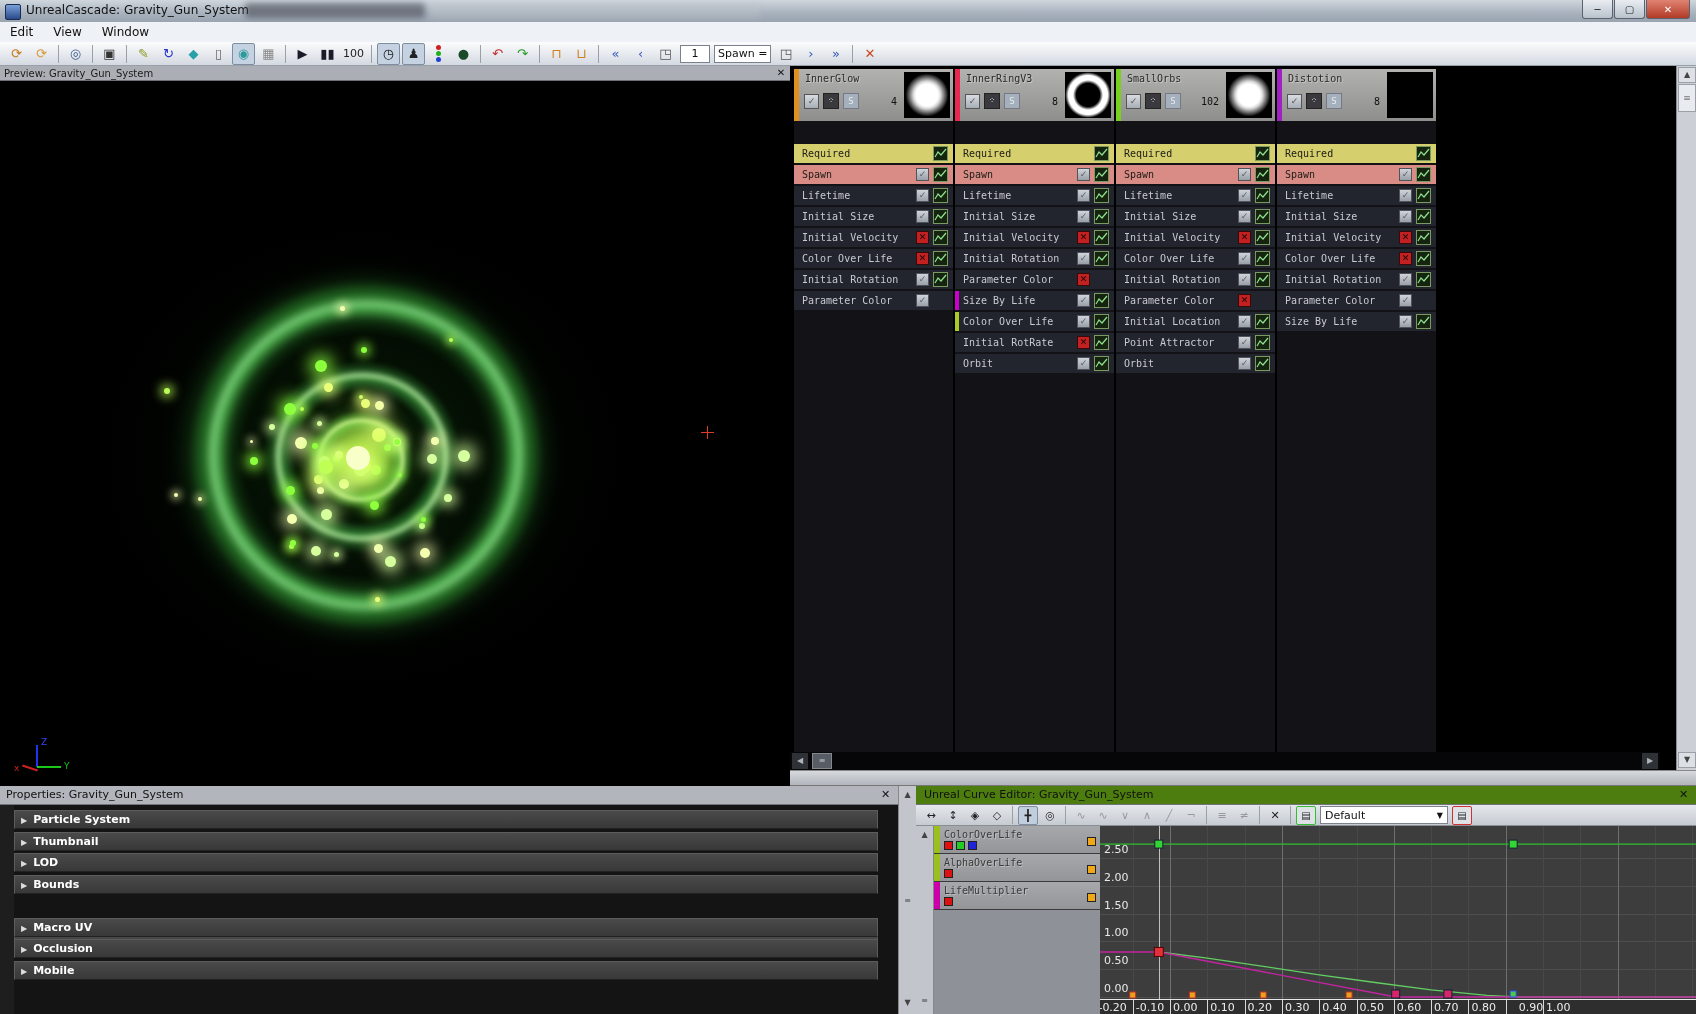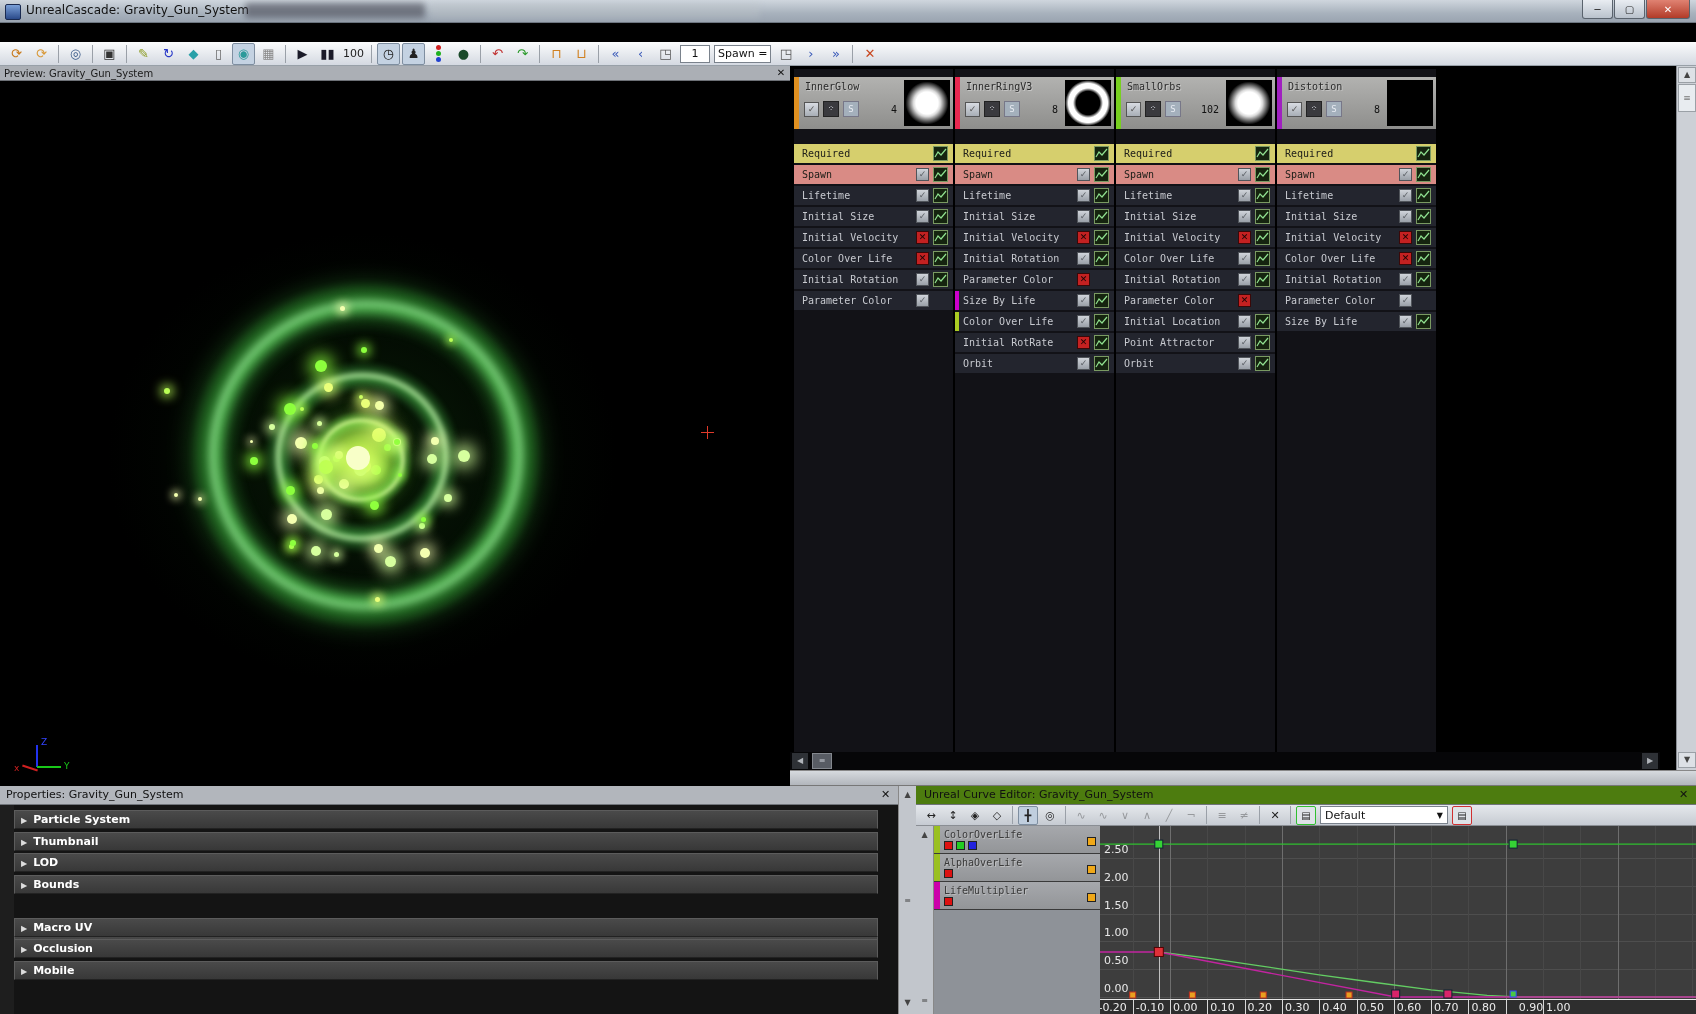--- a/index.html
+++ b/index.html
@@ -51,21 +51,21 @@
   #axis-gizmo{position:absolute;left:14px;top:655px;width:60px;height:48px;font-size:9px;}
   #axis-z{position:absolute;left:22px;top:8px;width:2px;height:22px;background:#2233ee;}
   #axis-y{position:absolute;left:23px;top:29px;width:24px;height:2px;background:#19c819;}
   #axis-x{position:absolute;left:8px;top:30px;width:16px;height:2px;background:#d02020;transform:rotate(18deg);}
   #axis-z-label{position:absolute;left:27px;top:0px;color:#3344ff;}
   #axis-y-label{position:absolute;left:50px;top:24px;color:#19c819;}
   #axis-x-label{position:absolute;left:0px;top:26px;color:#d02020;}
   
   #emitter-panel{position:absolute;left:790px;top:66px;width:886px;height:704px;background:#000;}
   .ecol{position:absolute;top:3px;width:159px;height:683px;background:#121217;}
-  .ehead{position:absolute;left:0;top:8px;width:100%;height:52px;
+  .ehead{position:absolute;left:0;top:0;width:100%;height:52px;
     background:linear-gradient(#b2b2b0,#8e8e8c);}
   .estripe{position:absolute;left:0;top:0;width:5px;height:52px;}
   .ename{position:absolute;left:11px;top:4px;font-family:"DejaVu Sans Mono",monospace;
     font-size:10px;color:#2a2a2a;text-shadow:1px 1px 0 rgba(230,230,230,.5);}
   .ectrl{position:absolute;left:10px;top:24px;display:flex;align-items:center;}
   .echeck{width:13px;height:13px;background:linear-gradient(#d8dce2,#a8aeb6);
     border:1px solid #555;font-size:9px;line-height:13px;text-align:center;color:#555;margin-right:4px;}
   .eburst{width:14px;height:14px;background:#3a3a3e;border:1px solid #222;color:#cfd2d8;
     font-size:8px;line-height:14px;text-align:center;margin-right:4px;}
   .esolo{width:14px;height:14px;background:#a4b0bc;border:1px solid #778;color:#e8ecf2;
@@ -169,20 +169,25 @@
     <div id="title-text">UnrealCascade: Gravity_Gun_System</div>
     <div class="ghost" id="ghost1"></div>
     <div class="ghost" id="ghost2"></div>
     <div id="caption-buttons">
       <div class="capbtn">─</div>
       <div class="capbtn">▢</div>
       <div class="capbtn close">✕</div>
     </div>
   </div>
 
+  <div id="menubar">
+      <div class="menu-item">Edit</div>
+      <div class="menu-item">View</div>
+      <div class="menu-item">Window</div>
+    </div>
 
   <div id="main-toolbar">
       <div class="tbtn" style="color: rgb(200, 120, 24);">⟳</div>
       <div class="tbtn" style="color: rgb(216, 152, 56);">⟳</div>
       <div class="tsep"></div>
       <div class="tbtn" style="color: rgb(58, 90, 138);">◎</div>
       <div class="tsep"></div>
       <div class="tbtn" style="color: rgb(51, 51, 51);">▣</div>
       <div class="tsep"></div>
       <div class="tbtn" style="color: rgb(138, 154, 32);">✎</div>

